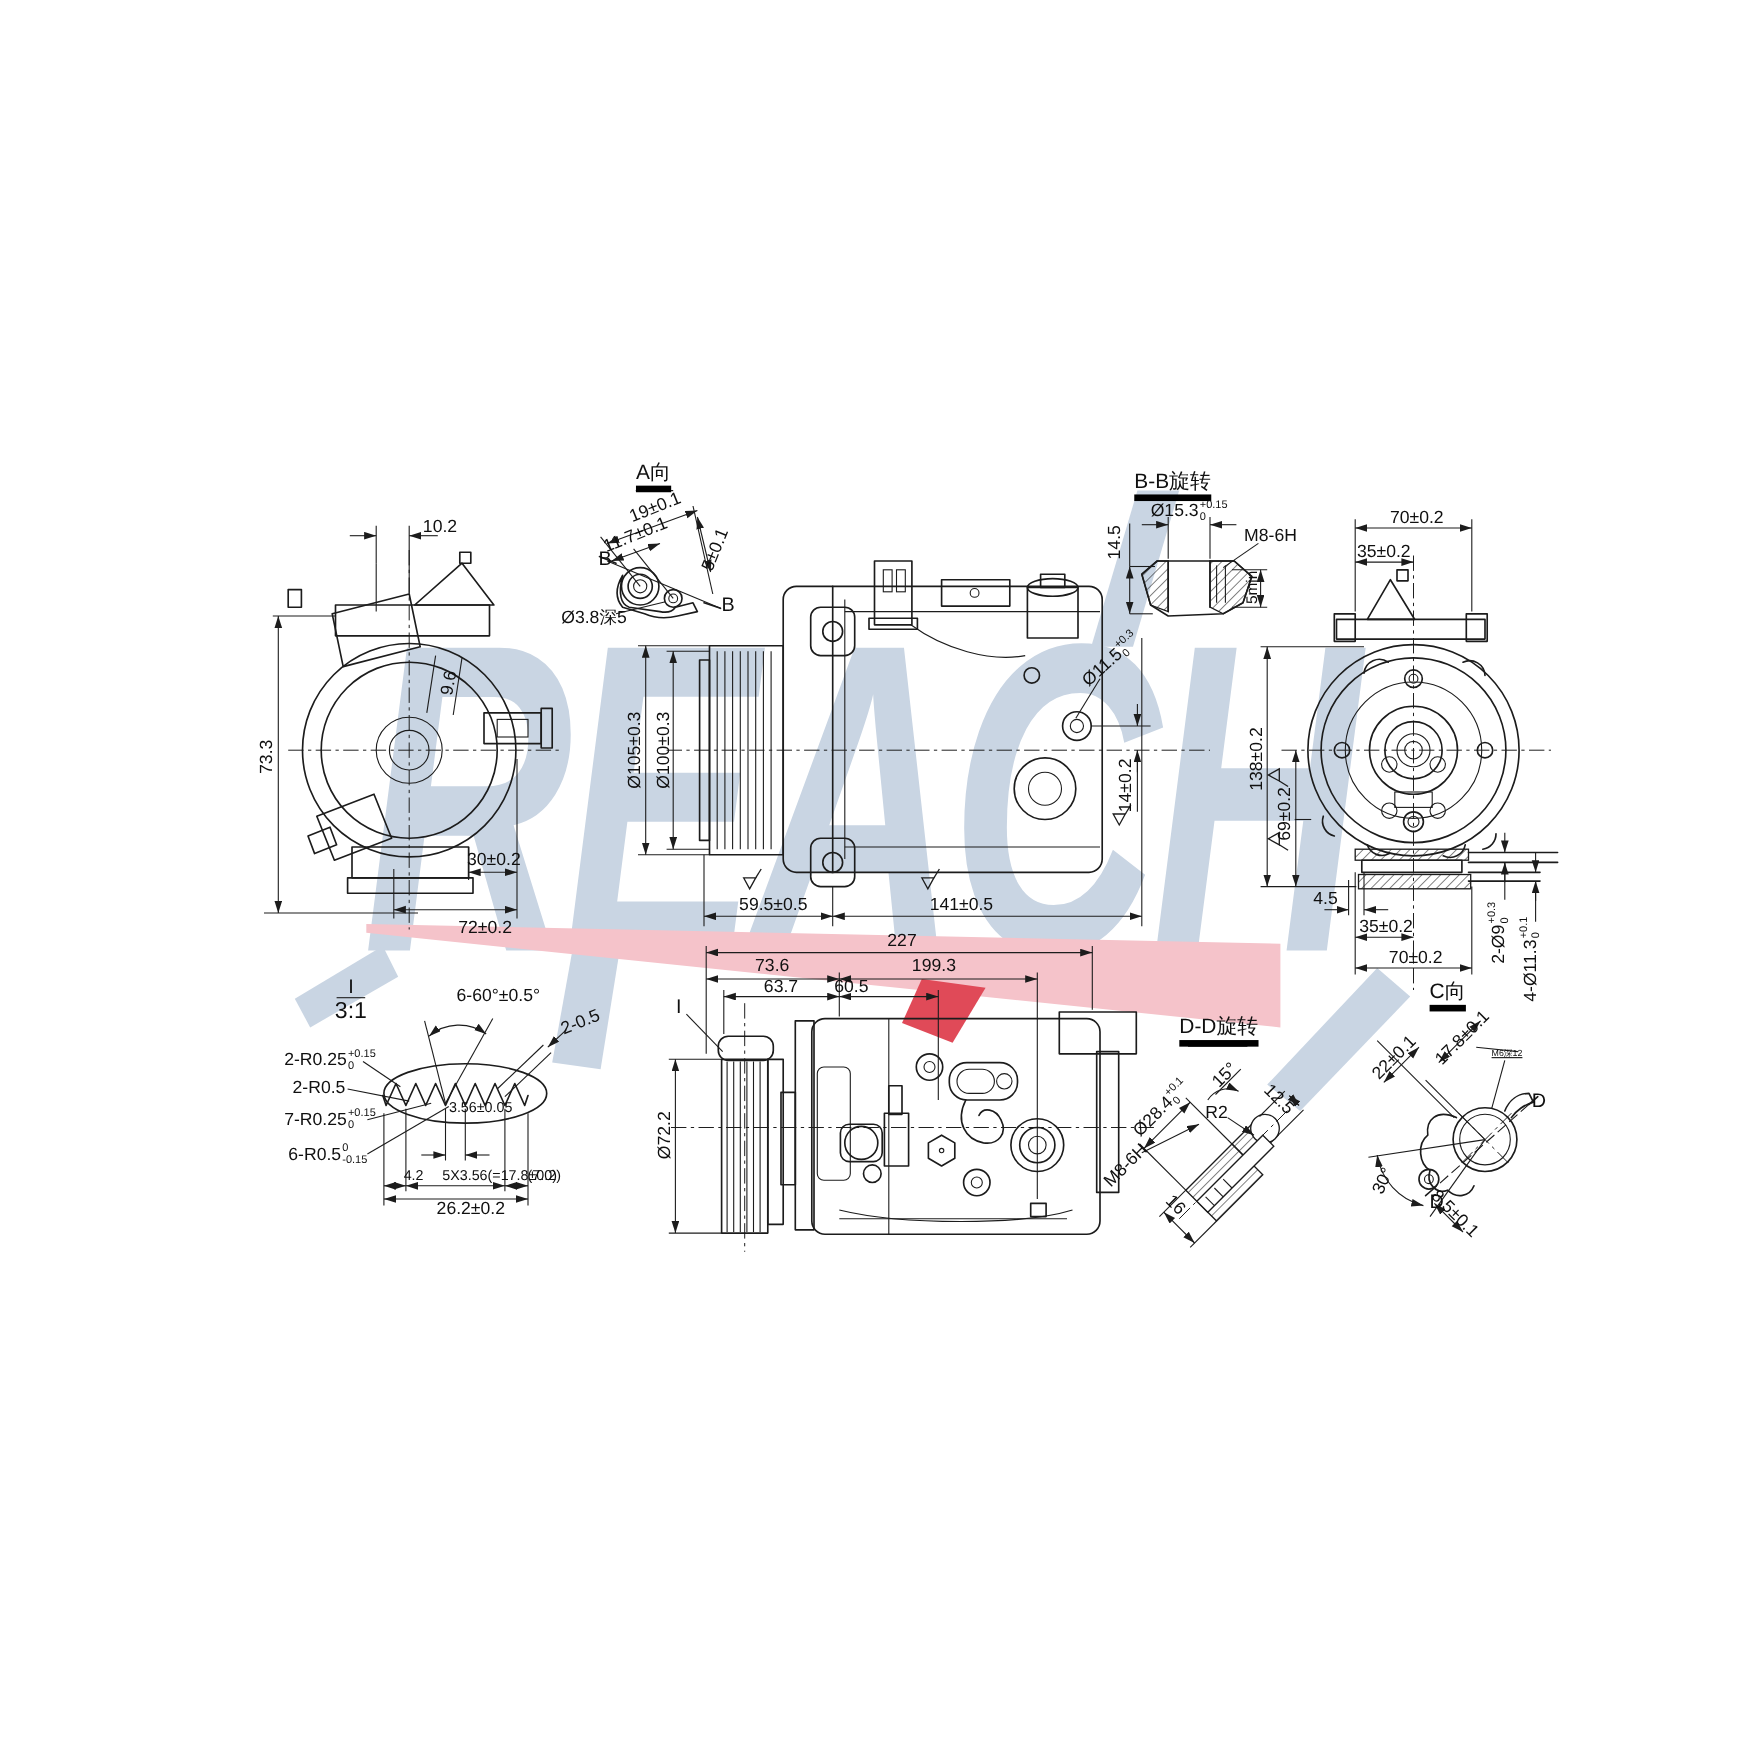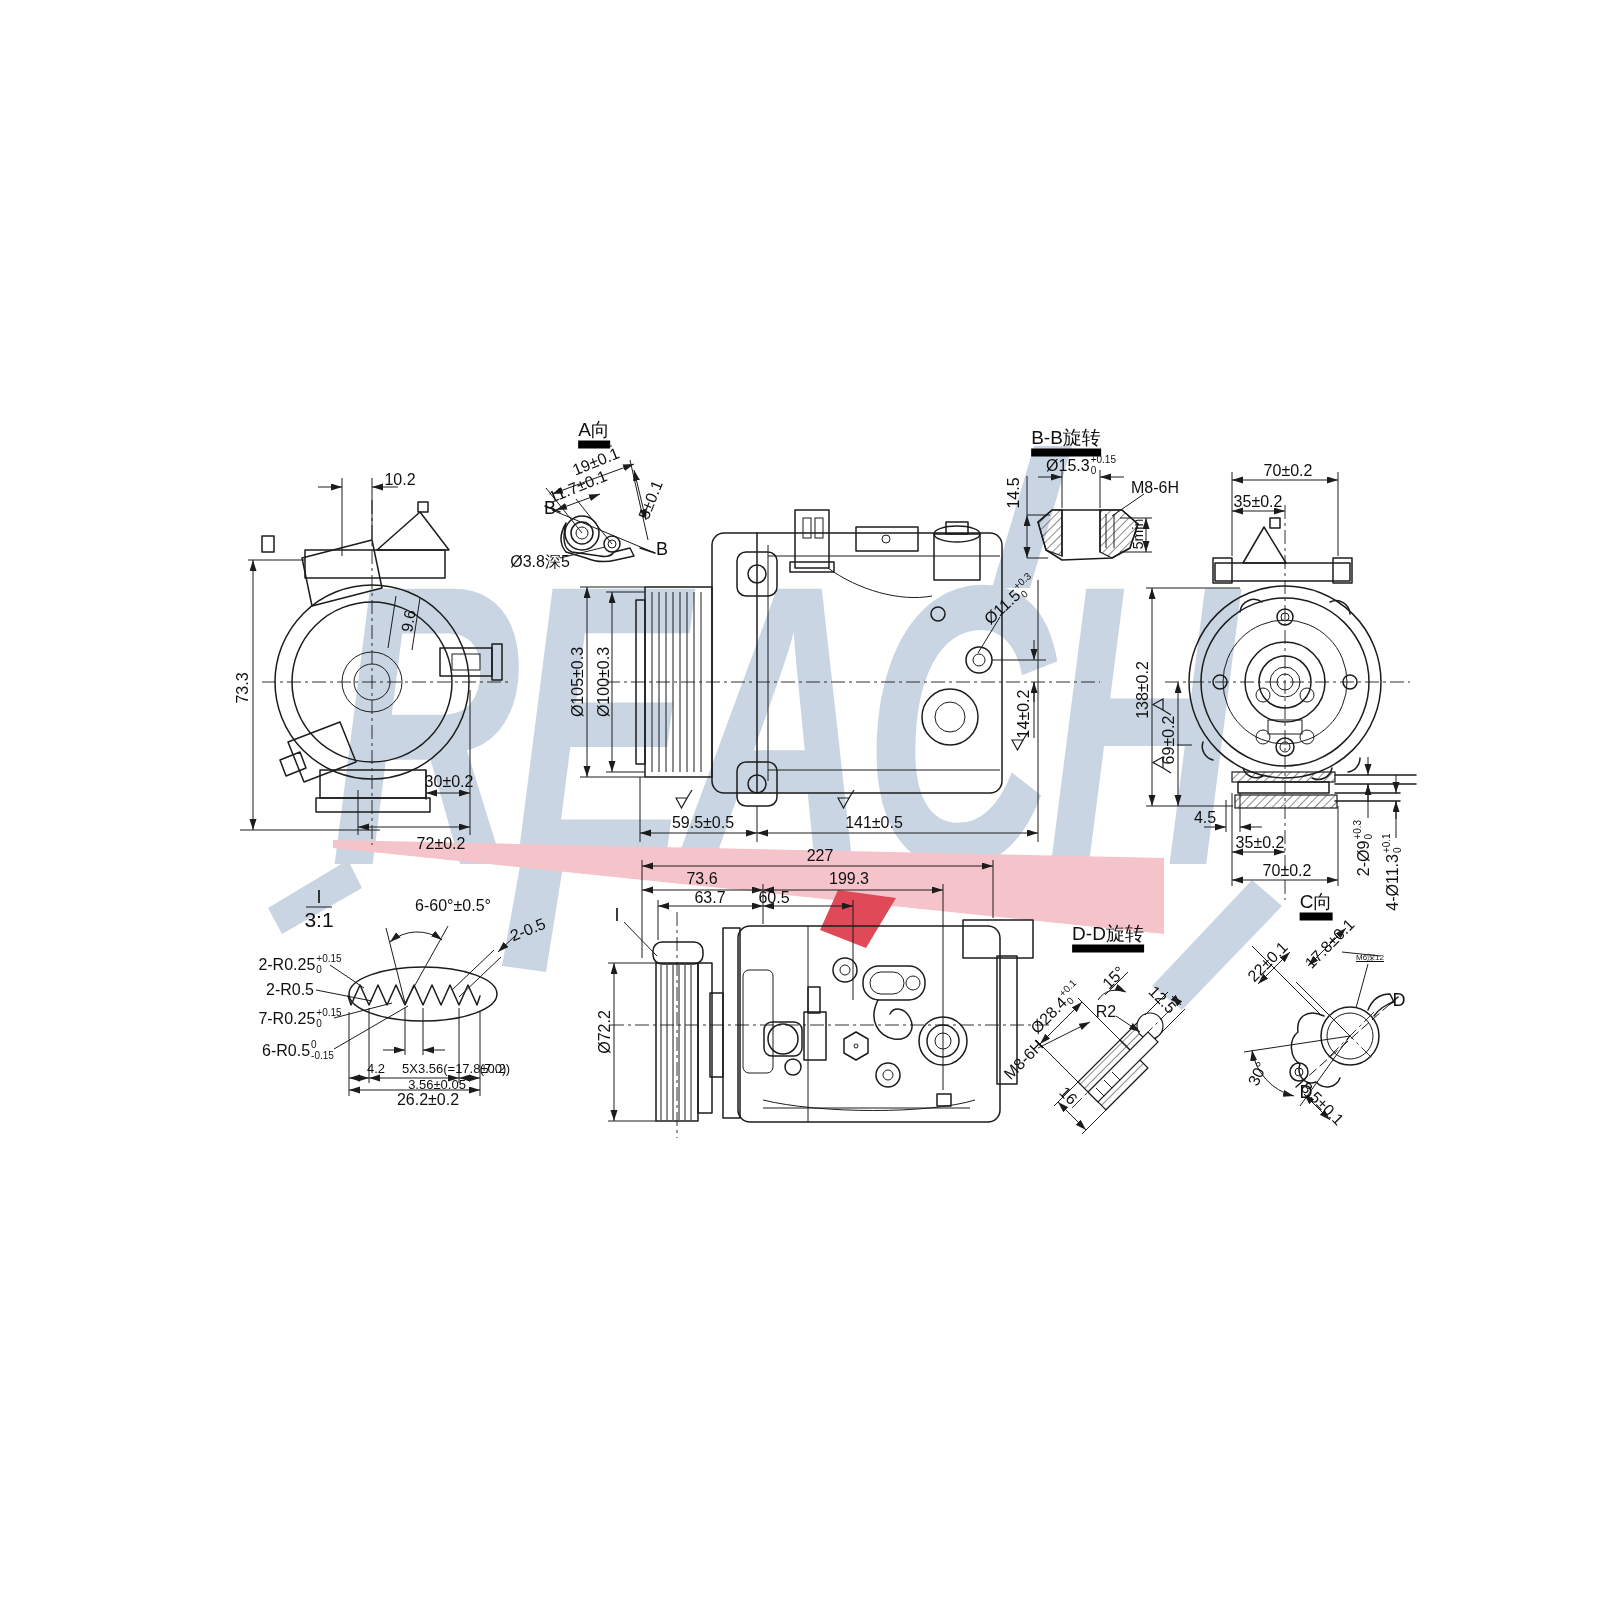--- a/index.html
+++ b/index.html
@@ -6,21 +6,21 @@
   .canvas{position:relative;width:1600px;height:1600px;background:#fff;overflow:hidden;
           font-family:"Liberation Sans",sans-serif;}
   .layer{position:absolute;left:0;top:0;}
   
   .wm-text{position:absolute;left:330px;top:546px;font-size:400px;font-weight:bold;font-style:italic;
            letter-spacing:-12px;color:#c9d5e3;transform:scaleX(0.66);transform-origin:left top;
            white-space:nowrap;line-height:0.9;user-select:none;}
   
   .lb{position:absolute;transform:translate(-50%,-50%);font-size:16px;color:#101010;
       white-space:nowrap;line-height:1;}
-  .vlbl{font-size:19px;border-bottom:8px solid #000000;padding-bottom:2px;}
+  .vlbl{font-size:19px;border-bottom:6px solid #000000;padding-bottom:2px;}
   .sm{font-size:13px;}
   .xs{font-size:8px;text-decoration:underline;}
   .tol{display:inline-flex;align-items:center;gap:1px;}
   .tst{display:inline-flex;flex-direction:column;font-size:10px;line-height:1.05;text-align:left;}
   svg .o{fill:none;stroke:#1c1c1c;stroke-width:1.5;stroke-linejoin:round;stroke-linecap:round;}
   svg .t{fill:none;stroke:#1c1c1c;stroke-width:1;}
   svg .cl{fill:none;stroke:#1c1c1c;stroke-width:0.9;stroke-dasharray:14 4 3 4;}
   svg .hz{fill:url(#hat);stroke:#1c1c1c;stroke-width:1.2;}
   svg .wh{fill:#fff;stroke:#1c1c1c;stroke-width:1.2;}
   svg .dm{fill:none;stroke:#1c1c1c;stroke-width:1;marker-start:url(#ar);marker-end:url(#ar);}
@@ -489,21 +489,21 @@
         <span>0</span>
       </span>
   </div>
   <div class="lb tol" style="left:298px;top:1050px">
     <span>6-R0.5</span>
     <span class="tst">
         <span>0</span>
         <span>-0.15</span>
       </span>
   </div>
-  <div class="lb sm" style="left:437px;top:1084px">3.56±0.05</div>
+  <div class="lb sm" style="left:437px;top:1006px">3.56±0.05</div>
   <div class="lb sm" style="left:376px;top:1068px">4.2</div>
   <div class="lb sm" style="left:456px;top:1068px">5X3.56(=17.8±0.2)</div>
   <div class="lb sm" style="left:493px;top:1068px">(7.0)</div>
   <div class="lb" style="left:428px;top:1100px">26.2±0.2</div>
 
   <div class="lb" style="left:820px;top:856px">227</div>
   <div class="lb" style="left:702px;top:879px">73.6</div>
   <div class="lb" style="left:849px;top:879px">199.3</div>
   <div class="lb" style="left:710px;top:898px">63.7</div>
   <div class="lb" style="left:774px;top:898px">60.5</div>

